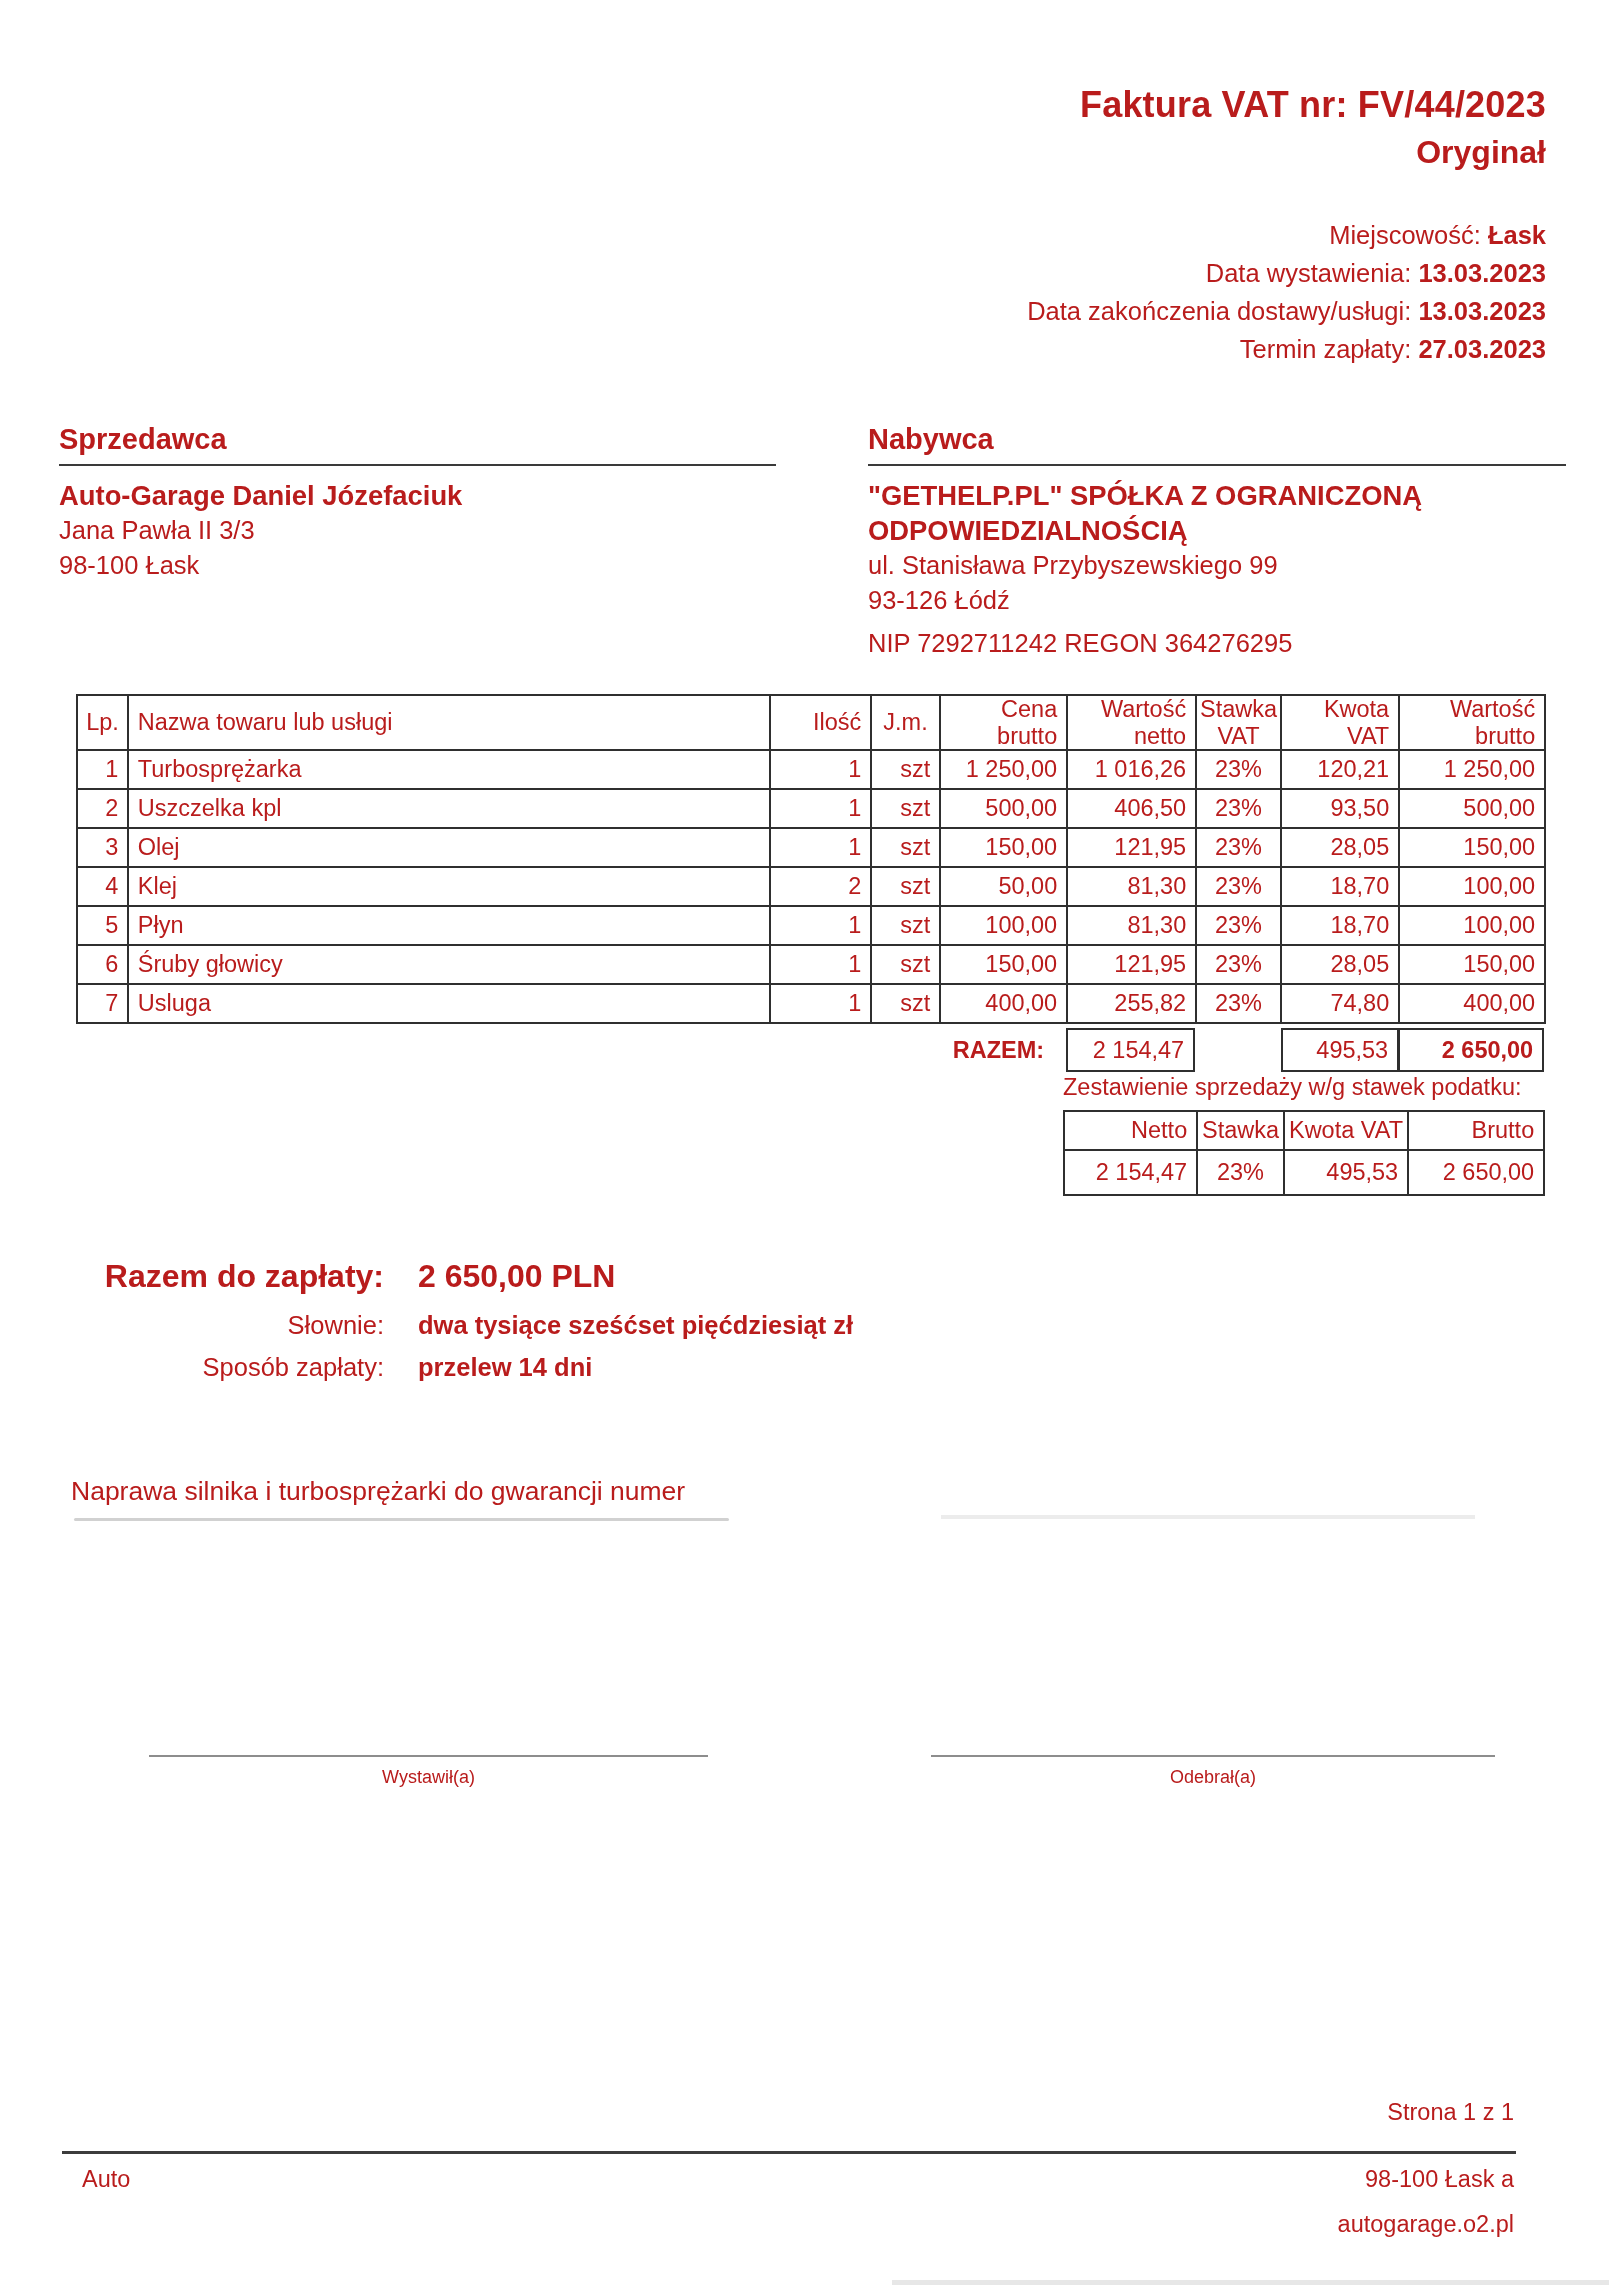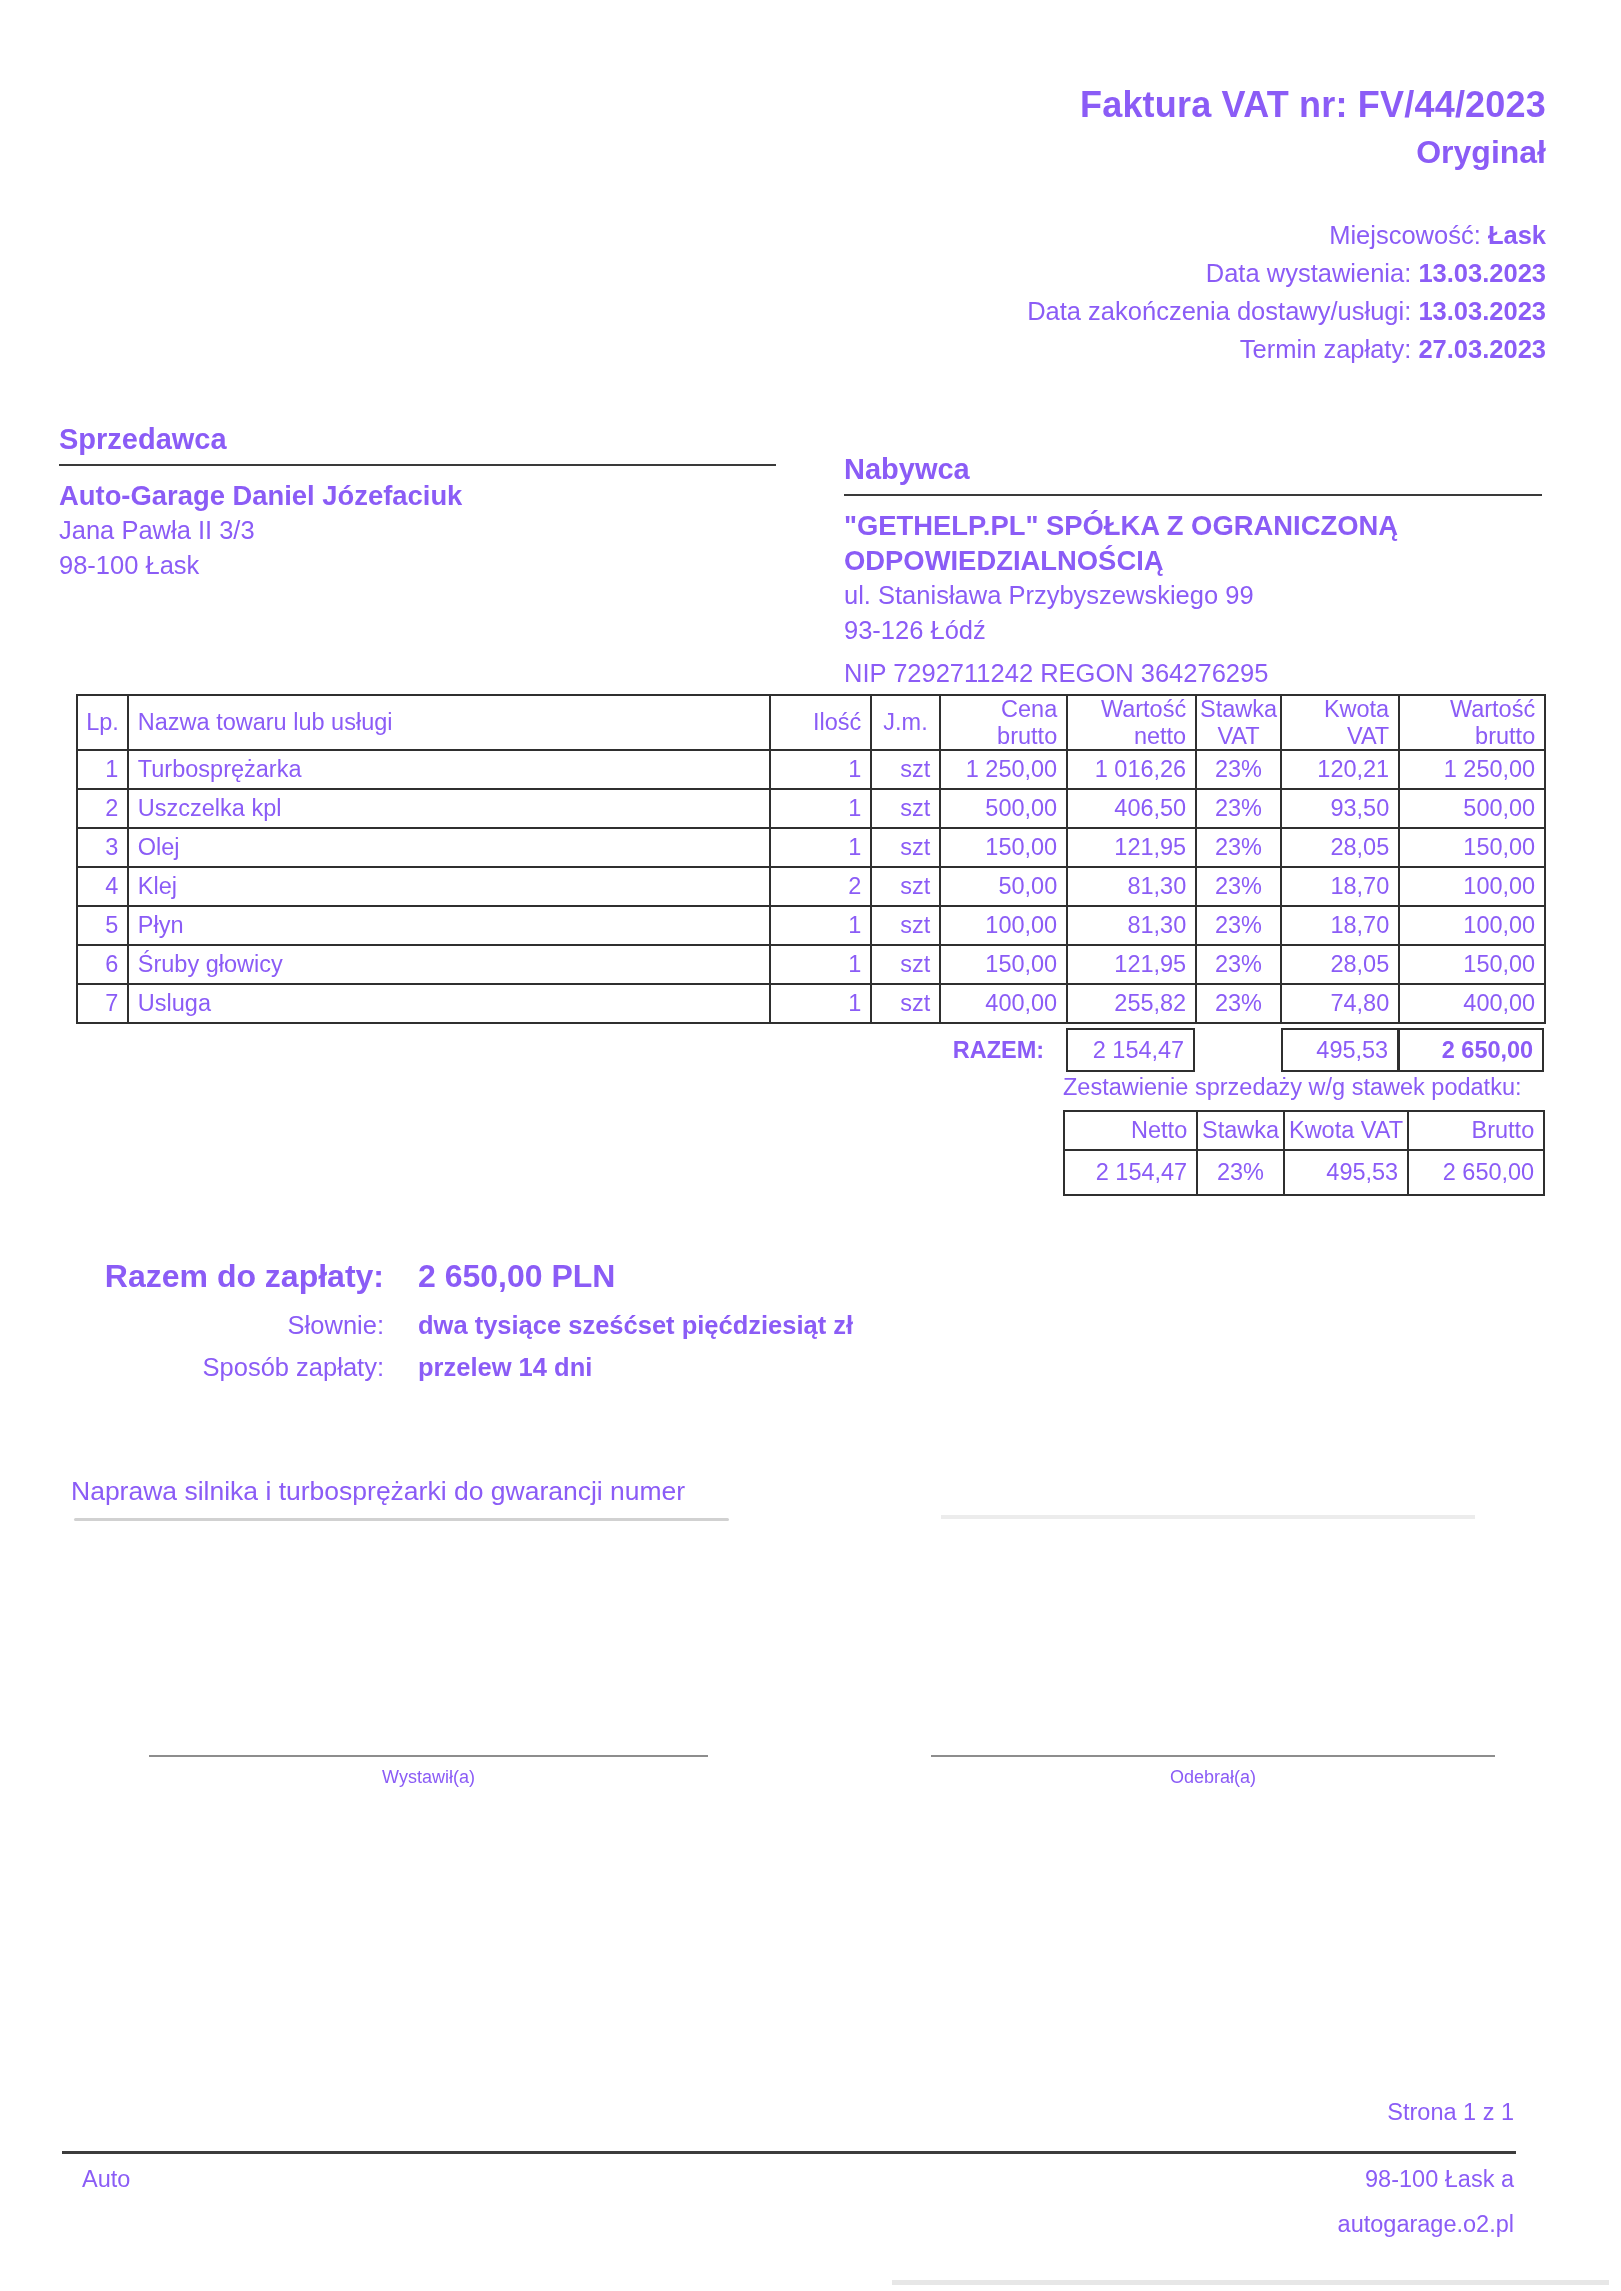--- a/index.html
+++ b/index.html
@@ -2,34 +2,34 @@
 <html><head>
 <meta charset="utf-8">
 <style>
   * { margin:0; padding:0; box-sizing:border-box; }
   html,body { background:#e8e8e8; }
   .page {
     position:relative;
     width:1621px; height:2292px;
     background:#ffffff;
     font-family:"Liberation Sans","DejaVu Sans",sans-serif;
-    color:#8b5cf6;
+    color:#b91c1c;
     overflow:hidden;
     margin:0 auto;
   }
   
   .hdr { position:absolute; top:84px; right:75px; text-align:right; }
   .hdr .title { font-size:36px; font-weight:bold; letter-spacing:0.2px; }
   .hdr .copy  { font-size:32px; font-weight:bold; margin-top:7.8px; }
   .hdr .meta  { margin-top:45px; font-size:25.5px; line-height:38px; }
   .hdr .meta b { font-weight:bold; }
   
   .party { position:absolute; top:423px; }
   .party.seller { left:59px;  width:717px; }
-  .party.buyer  { left:844px; width:698px;margin-top:30px; }
+  .party.buyer  { left:868px; width:698px; }
   .party .ptitle {
     font-size:29px; font-weight:bold;
     border-bottom:2.9px solid #3a3a3a; padding-bottom:7.8px;
   }
   .party .pname { font-size:27.4px; font-weight:bold; margin-top:11.8px; line-height:35px; }
   .party .pline { font-size:25.5px; line-height:35px; }
   .party .pids  { font-size:25.5px; margin-top:11.8px; }
   
   table.items {
     position:absolute; left:76px; top:694px; width:1468px;

